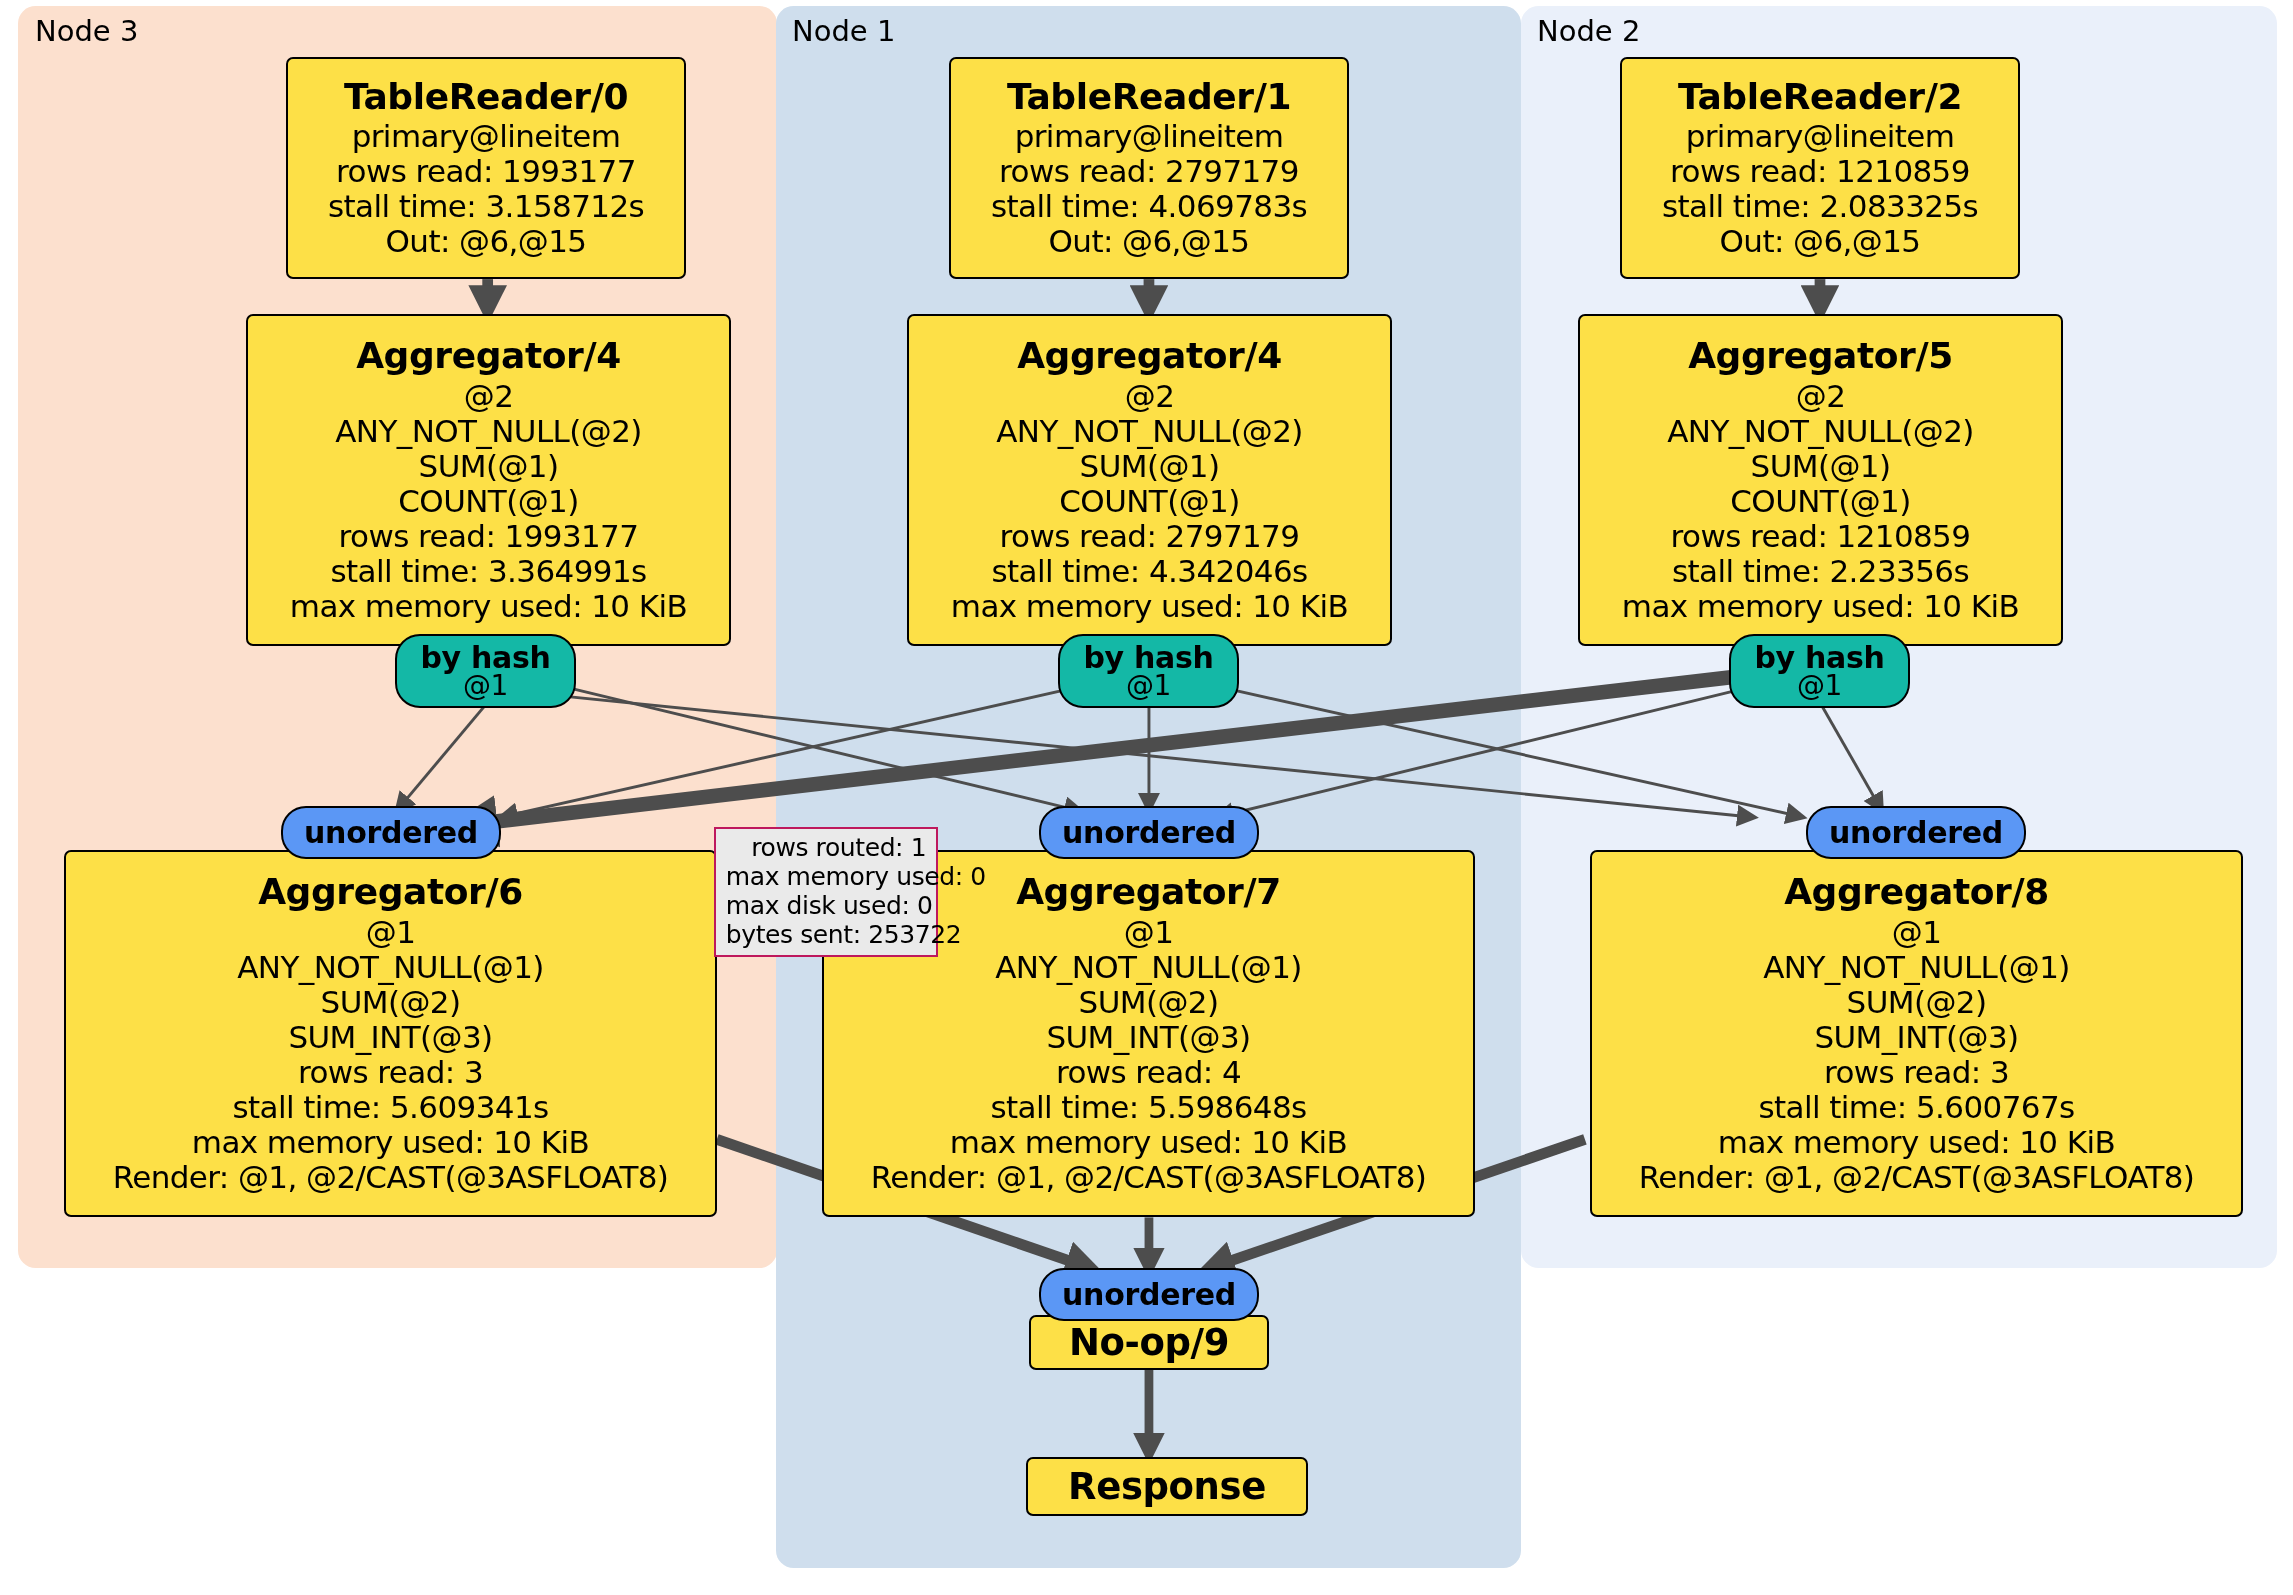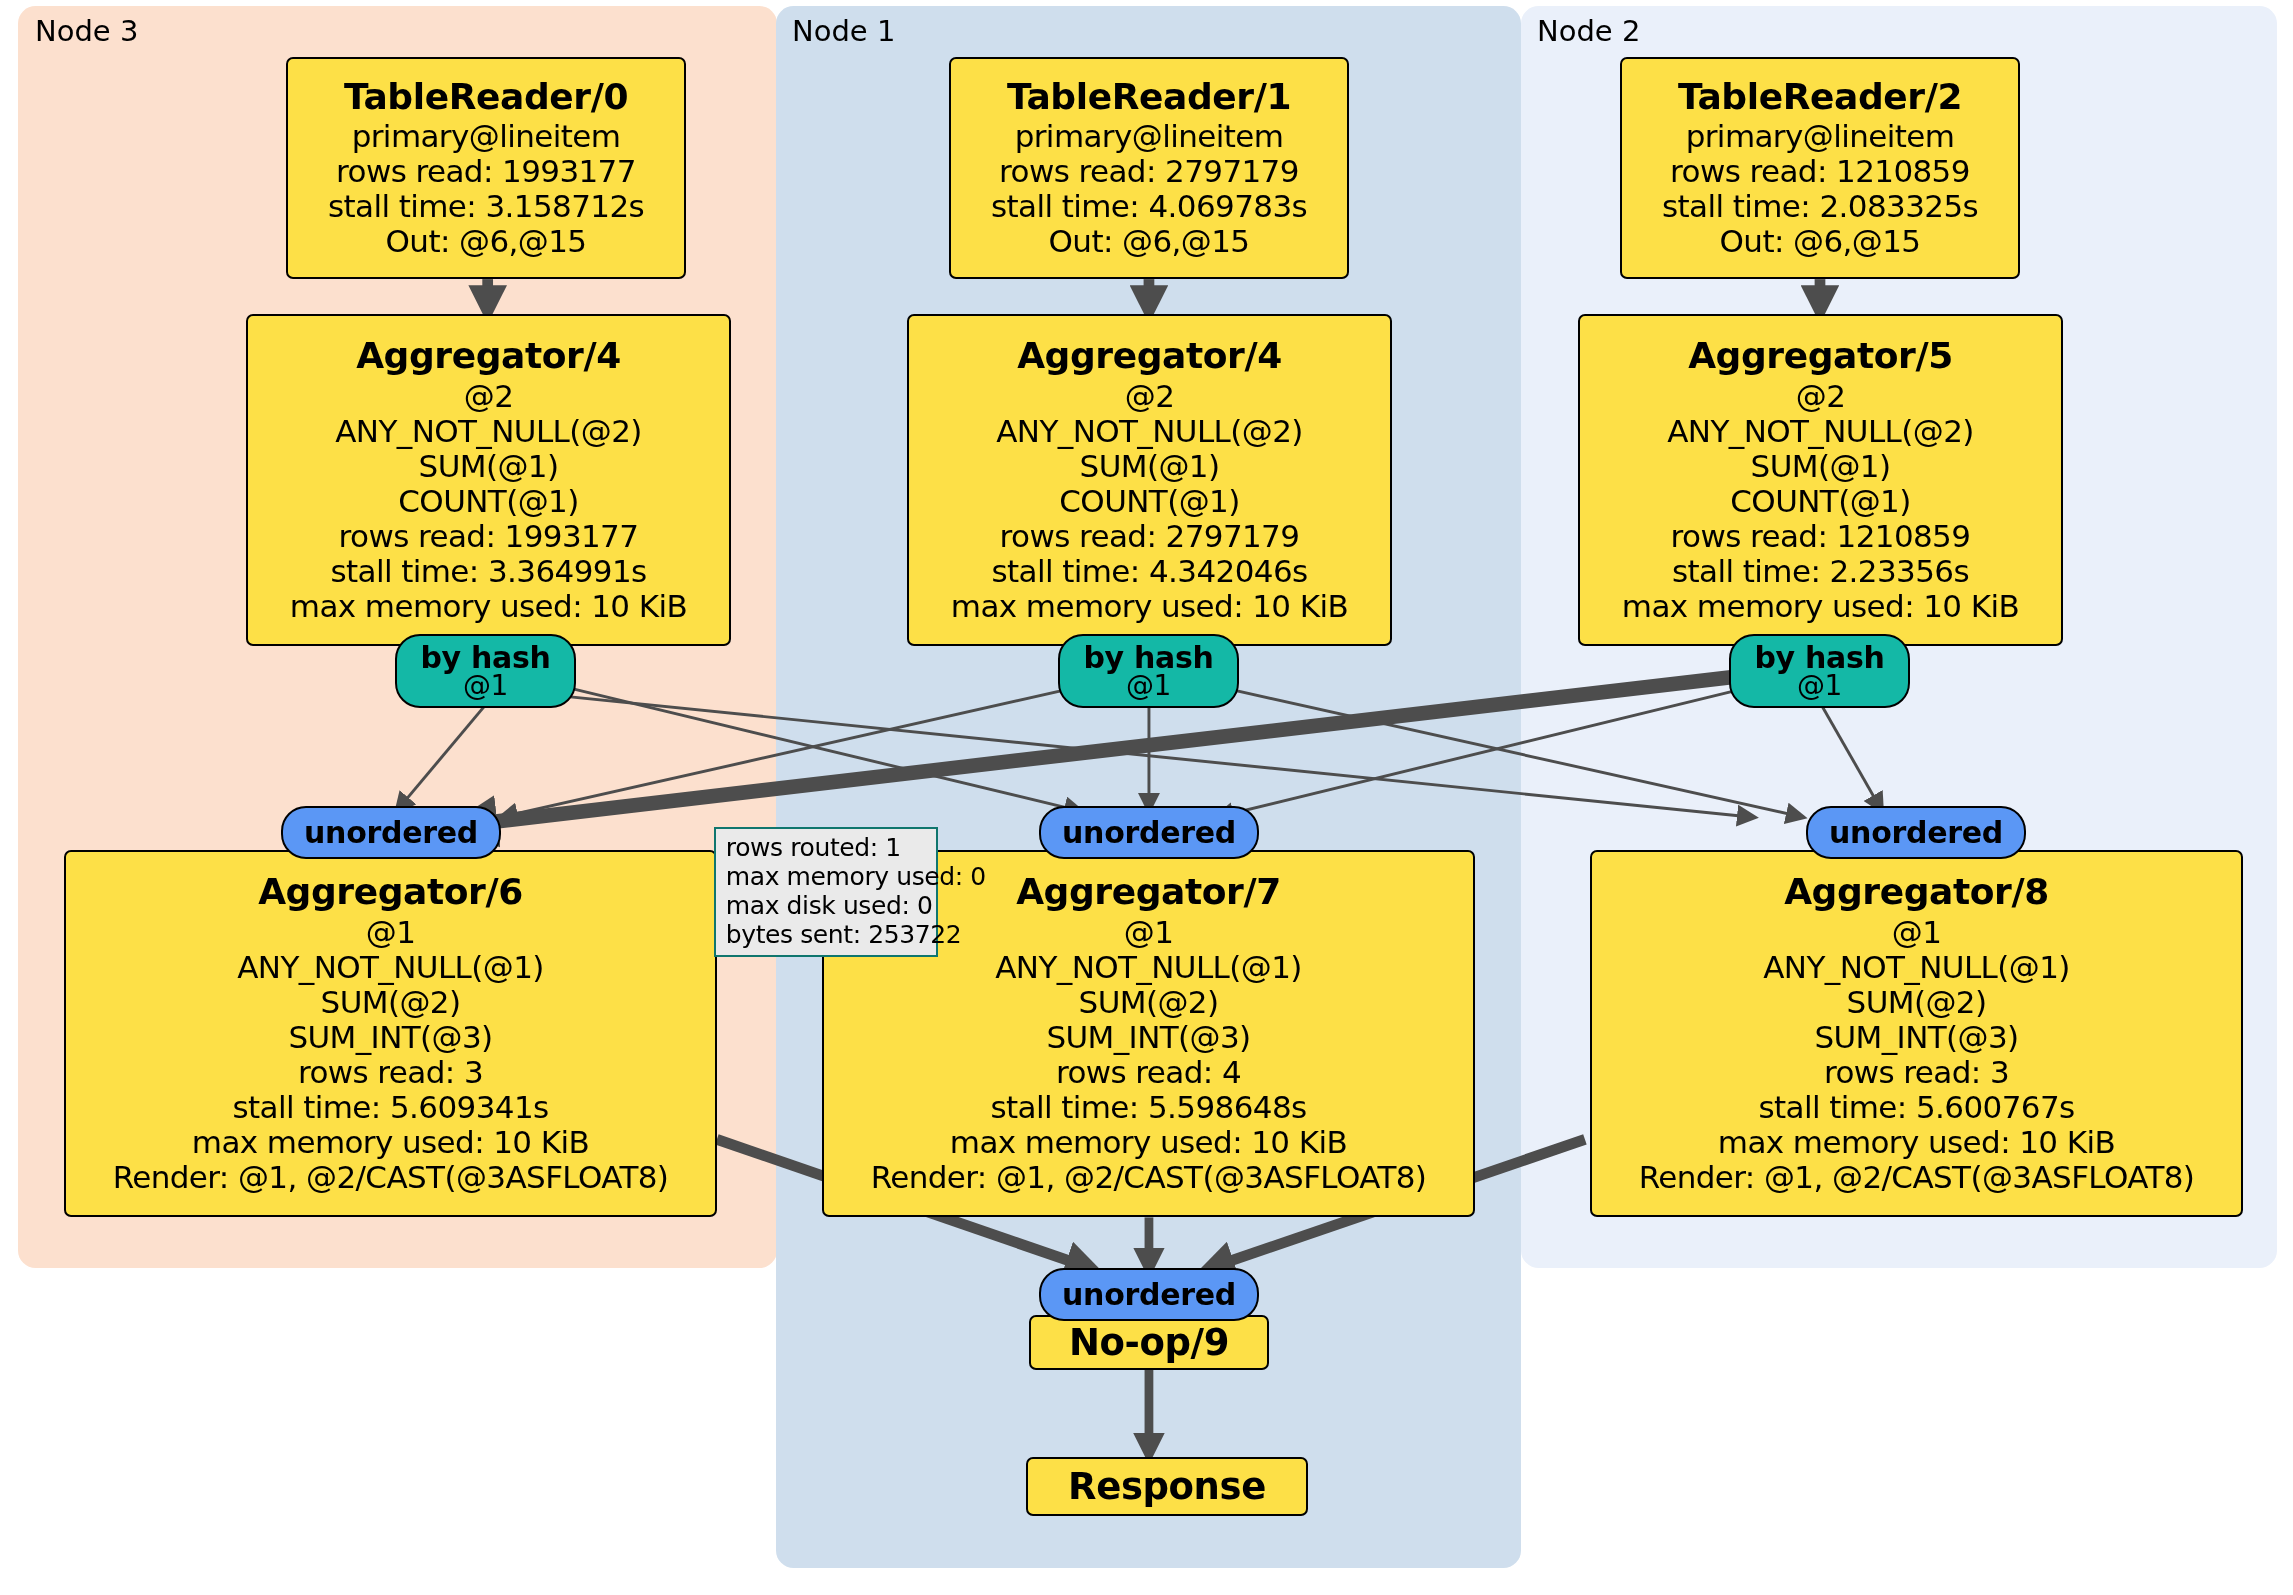--- a/index.html
+++ b/index.html
@@ -100,24 +100,24 @@
   .pill .psub {
     font-size: 28px;
     letter-spacing: -0.3px;
     margin-top: -2.9px;
   }
   
   .tooltip-box {
     position: absolute;
     box-sizing: border-box;
     background: #eaeaea;
-    border: 2px solid #0f766e;
+    border: 2px solid #be185d;
     z-index: 20;
     padding: 3.9px 9.8px 5.9px 9.8px;
-    text-align: left;
+    text-align: right;
     line-height: 1.16;
   }
   .tooltip-box .tline {
     font-size: 25px;
     white-space: nowrap;
     color: #000;
     letter-spacing: -0.4px;
   }
 </style>
 </head>

